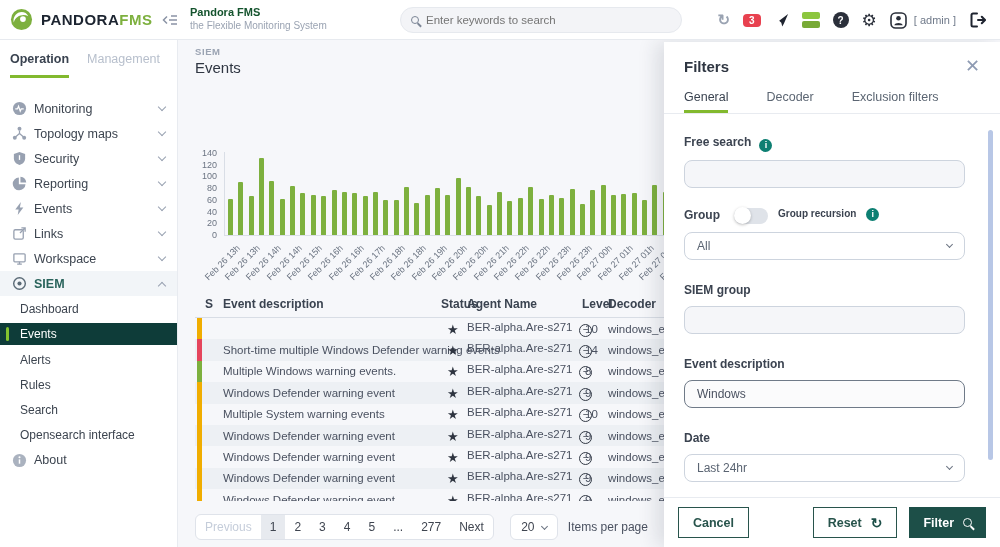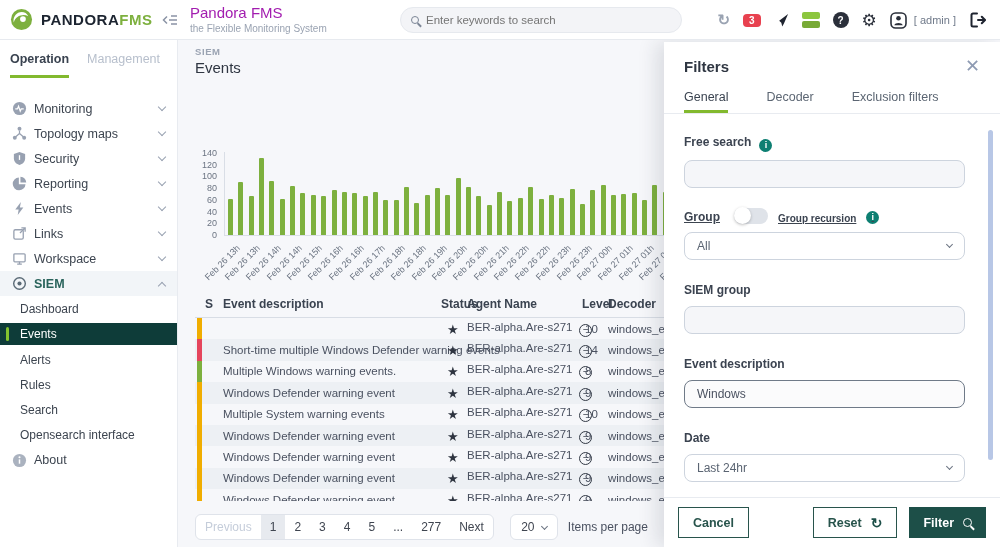--- a/index.html
+++ b/index.html
@@ -6,21 +6,21 @@
   html,body { width:1000px; height:547px; overflow:hidden; }
   body { font-family:"Liberation Sans", sans-serif; background:#f6f7fa; position:relative; color:#3c444f; }
 
   
   #header { position:absolute; top:0; left:0; width:1000px; height:40px; background:#fff; border-bottom:1px solid #e7eaef; z-index:60; display:flex; align-items:center; }
   .logo-wrap { display:flex; align-items:center; gap:8px; padding-left:10px; width:178px; }
   .brand { font-weight:bold; font-size:15px; letter-spacing:.5px; color:#1c2430; white-space:nowrap; }
   .brand .accent { color:#7db03e; }
   .collapse { margin-left:2px; display:flex; align-items:center; }
   .prod { margin-left:12px; line-height:1.25; }
-  .prod .t { font-size:15px; font-weight:normal; color:#a21caf; }
+  .prod .t { font-size:11px; font-weight:bold; color:#14532d; }
   .prod .s { font-size:10px; color:#9aa3b2; }
   .search-pill { position:absolute; left:400px; top:7px; width:282px; height:26px; background:#f3f4f7; border:1px solid #e6e9ee; border-radius:13px; display:flex; align-items:center; padding:0 10px; gap:7px; }
   .search-pill input { border:none; background:transparent; outline:none; font-size:11.5px; color:#55606e; width:220px; font-family:"Liberation Sans",sans-serif; }
   .mag { width:8px; height:8px; border:1.5px solid #7c8696; border-radius:50%; position:relative; flex:none; }
   .mag::after { content:''; position:absolute; width:5px; height:1.5px; background:#7c8696; transform:rotate(45deg); right:-4px; bottom:-2px; }
   .hicons { position:absolute; right:14px; top:0; height:40px; display:flex; align-items:center; gap:13px; }
   .refresh { font-size:15px; color:#9aa3b2; font-weight:bold; }
   .badge { background:#e8414f; color:#fff; font-size:10px; font-weight:bold; border-radius:4px; padding:1px 6px; }
   .circ-help { width:16px; height:16px; border-radius:50%; background:#2a2f3a; color:#fff; font-size:10px; font-weight:bold; display:flex; align-items:center; justify-content:center; }
   .gear { font-size:17px; color:#2a2f3a; line-height:1; }
@@ -87,21 +87,21 @@
   .p-close { font-size:18px; color:#8e9bb3; cursor:pointer; line-height:14px; }
   .p-tabs { display:flex; gap:38px; padding:14px 20px 0 20px; border-bottom:1px solid #e8ebf0; height:38px; }
   .ftab { font-size:12.5px; color:#5c6673; padding-bottom:11px; cursor:pointer; white-space:nowrap; }
   .ftab.active { color:#3a4350; border-bottom:3px solid #82b92e; }
   .p-body { padding:18px 20px 0 20px; }
   .flabel { font-size:12px; font-weight:bold; color:#3b4350; display:inline-block; }
   .info-ico { display:inline-flex; width:13px; height:13px; border-radius:50%; background:#0d7f72; color:#fff; font-size:9px; font-weight:bold; align-items:center; justify-content:center; margin-left:8px; vertical-align:-2px; font-style:normal; }
   .f-input { width:281px; height:28px; border:1px solid #cdd4de; border-radius:8px; background:#f5f6f9; margin-top:8px; padding:0 12px; font-size:12px; color:#4a5160; outline:none; font-family:"Liberation Sans",sans-serif; display:block; }
   .f-input.focused { background:#fbfbfc; border:1.5px solid #6f7a88; }
   .f-select { width:281px; height:28px; border:1px solid #cdd4de; border-radius:8px; background:#fff; margin-top:8px; padding:0 12px; font-size:12px; color:#5a6472; display:flex; align-items:center; justify-content:space-between; cursor:pointer; }
-  .group-row { display:flex; align-items:flex-end; margin-top:20px; gap:10px;text-decoration:underline; }
+  .group-row { display:flex; align-items:flex-start; margin-top:20px; gap:10px; }
   .toggle { width:34px; height:16px; background:#dfe3e9; border-radius:9px; position:relative; cursor:pointer; flex:none; margin-left:4px; }
   .toggle .knob { position:absolute; left:0; top:-1px; width:17px; height:17px; border-radius:50%; background:#fff; box-shadow:0 1px 3px rgba(0,0,0,.25); }
   .grec { font-size:10px; font-weight:bold; color:#3b4350; }
   .mt20 { margin-top:20px; }
   .sev-list { width:281px; height:40px; margin-top:8px; border:1px solid #cdd4de; border-radius:3px; background:#d7eae4; position:relative; overflow:hidden; }
   .sev-list .opt { height:20px; background:#c3e0d8; font-size:12px; color:#3d4a48; padding:2px 12px 0 12px; }
   .sev-scroll { position:absolute; right:0; top:0; bottom:0; width:13px; background:#eceef1; border-left:1px solid #d8dce2; }
   .sev-scroll .up { width:0; height:0; border-left:3.5px solid transparent; border-right:3.5px solid transparent; border-bottom:5px solid #8d96a4; margin:4px auto 3px auto; }
   .sev-scroll .thumb { width:7px; height:12px; background:#b9bec6; margin:0 auto; }
   .p-scrollbar { position:absolute; right:7px; top:88px; width:5px; height:330px; background:#b8c7e6; border-radius:3px; }

